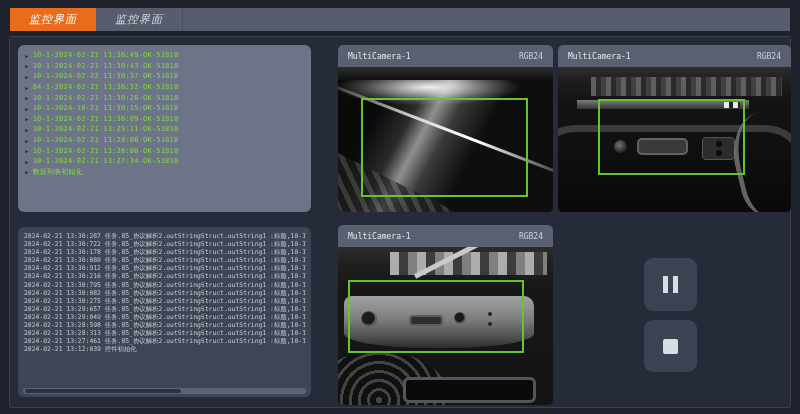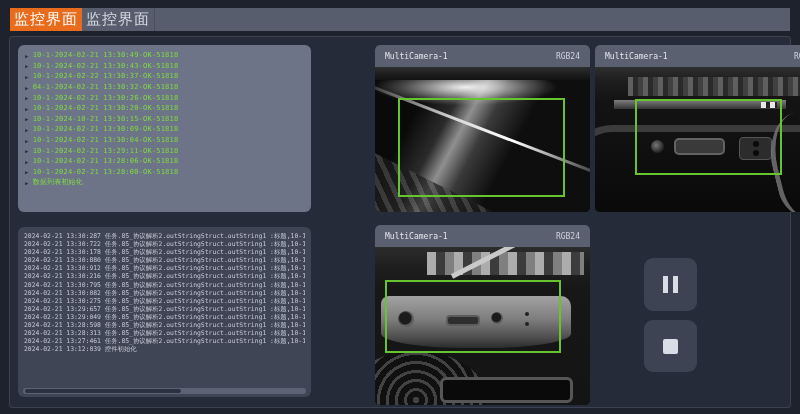--- a/index.html
+++ b/index.html
@@ -2,22 +2,22 @@
 <html><head>
 <meta charset="utf-8">
 <style>
   * { margin:0; padding:0; box-sizing:border-box; }
   body { background:#14171f; font-family:"Liberation Sans", sans-serif; }
   .window { position:relative; width:800px; height:414px; background:#1e222d; overflow:hidden; }
 
   
   .tabbar { position:absolute; left:10px; right:10px; top:8px; height:23px;
             background:#575d6d; display:flex; align-items:stretch; }
-  .tab { display:flex; align-items:center; padding:0 4px; font-size:15px;
-         color:#d6dae2; cursor:pointer; border-right:1px solid #474d5c; letter-spacing:1px; }
+  .tab { display:flex; align-items:center; padding:0 19px; font-size:11px;
+         color:#d6dae2; cursor:pointer; border-right:1px solid #474d5c; letter-spacing:1px;font-style:italic; }
   .tab.active { background:#e86c1c; color:#ffffff; border-right:none; }
 
   
   .content { position:absolute; left:9px; right:9px; top:36px; bottom:6px;
              background:#262b3a; border:1px solid #3b4150; border-radius:3px; }
 
   
   .tree-panel { position:absolute; left:18px; top:45px; width:293px; height:167px;
                 background:#6e7487; border-radius:6px; padding:5px 7px; overflow:hidden; }
   .tree-row { display:flex; align-items:center; height:10.6px;
@@ -30,21 +30,21 @@
                background:#3f4555; border-radius:6px; padding:5px 6px; overflow:hidden; }
   .log-row { height:8.1px; font-family:"DejaVu Sans Mono", monospace; font-size:6.4px;
              color:#c6cad4; white-space:nowrap; overflow:hidden; }
   .hscroll { position:absolute; left:5px; right:5px; bottom:3px; height:6px;
              background:#5d6375; border-radius:3px; }
   .hscroll .thumb { position:absolute; left:2px; top:1px; bottom:1px; width:55%;
                     background:#2c3140; border-radius:3px; }
 
   
   .cam { position:absolute; display:flex; flex-direction:column;
-         border-radius:5px; overflow:hidden; background:#0d0d0d;margin-left:37px; }
+         border-radius:5px; overflow:hidden; background:#0d0d0d; }
   .cam1 { left:338px; top:45px; width:215px; height:167px; }
   .cam2 { left:558px; top:45px; width:233px; height:167px; }
   .cam3 { left:338px; top:225px; width:215px; height:180px; }
   .cam-header { height:22px; background:#5a6070; display:flex; align-items:center;
                 justify-content:space-between; padding:0 10px; flex:none; }
   .cam-title { font-family:"DejaVu Sans Mono", monospace; font-size:8px; color:#e5e8ee; }
   .cam-format { font-family:"DejaVu Sans Mono", monospace; font-size:8px; color:#ced2dc; }
   .cam-image { position:relative; flex:1; overflow:hidden; background:#101010; }
   .det-box { position:absolute; border:2px solid #68c42e; }
 
@@ -150,56 +150,52 @@
       <div class="tree-row">
         <span class="arrow">▶</span>
         <span class="txt">04-1-2024-02-21 13:30:32-OK-51818</span>
       </div>
 
       <div class="tree-row">
         <span class="arrow">▶</span>
         <span class="txt">10-1-2024-02-21 13:30:26-OK-51818</span>
       </div>
 
-      <div class="tree-row">
-        <span class="arrow">▶</span>
-        <span class="txt">10-1-2024-02-21 13:30:20-OK-51818</span>
-      </div>
 
       <div class="tree-row">
         <span class="arrow">▶</span>
         <span class="txt">10-1-2024-10-21 13:30:15-OK-51818</span>
       </div>
 
       <div class="tree-row">
         <span class="arrow">▶</span>
         <span class="txt">10-1-2024-02-21 13:30:09-OK-51818</span>
       </div>
 
-      <div class="tree-row">
-        <span class="arrow">▶</span>
-        <span class="txt">10-1-2024-02-21 13:30:04-OK-51818</span>
-      </div>
 
 
       <div class="tree-row">
         <span class="arrow">▶</span>
         <span class="txt">10-1-2024-02-21 13:29:11-OK-51818</span>
       </div>
 
       <div class="tree-row">
         <span class="arrow">▶</span>
         <span class="txt">10-1-2024-02-21 13:28:06-OK-51818</span>
       </div>
 
       <div class="tree-row">
         <span class="arrow">▶</span>
         <span class="txt">10-1-2024-02-21 13:28:00-OK-51818</span>
       </div>
 
+      <div class="tree-row">
+        <span class="arrow">▶</span>
+        <span class="txt">10-1-2024-02-21 13:27:34-OK-51818</span>
+      </div>
 
       <div class="tree-row">
         <span class="arrow">▶</span>
         <span class="txt">数据列表初始化</span>
       </div>
 
   </div>
 
   <div class="log-panel">
 

